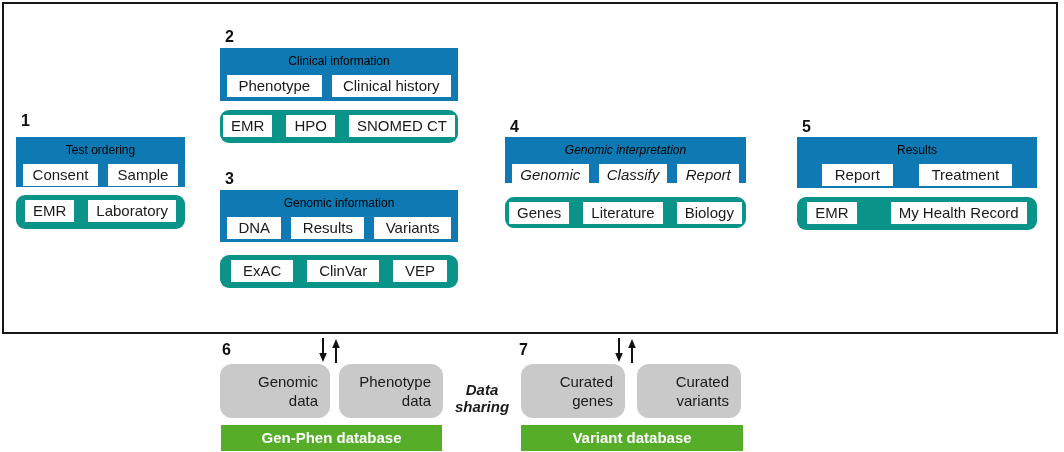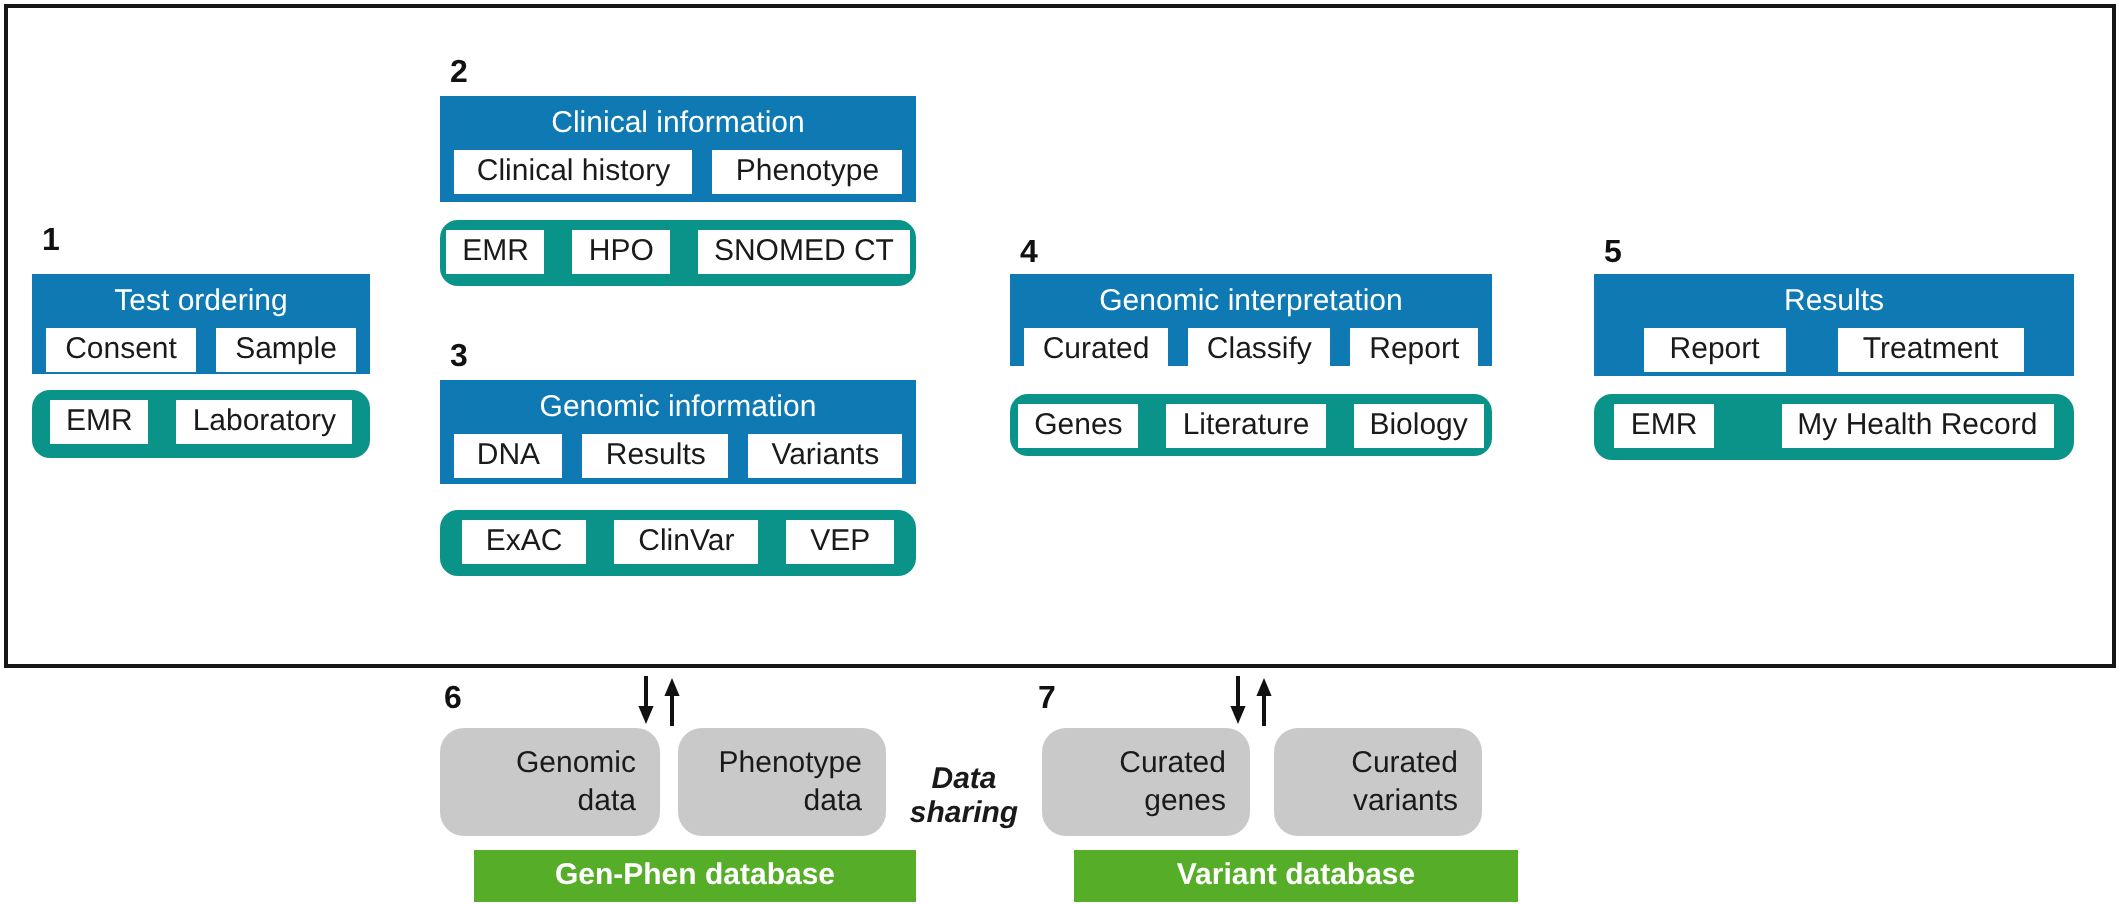--- a/index.html
+++ b/index.html
@@ -15,41 +15,41 @@
   .stage{position:absolute;}
   .stage-num{
     font-size:16px;font-weight:700;color:#111;
     height:18px;line-height:18px;margin-left:5px;
   }
   .blue-box{
     position:absolute;left:0;width:100%;box-sizing:border-box;
     background:var(--blue,#0e79b2);padding:3px 7px 0 7px;
   }
   .blue-title{
-    color:#ffffff;font-size:15px;text-align:center;line-height:21px;margin-bottom:3px;
+    color:#000000;font-size:12px;text-align:center;line-height:21px;margin-bottom:3px;
   }
   .chip-row{display:flex;gap:10px;}
   .chip{
     background:#fff;color:#1a1a1a;font-size:15px;line-height:22px;height:22px;
     text-align:center;padding:0 8px;white-space:nowrap;flex:1 1 auto;
   }
   .teal-box{
     position:absolute;left:0;width:100%;box-sizing:border-box;
     background:var(--teal,#00938a);border-radius:9px;
     display:flex;gap:14px;justify-content:center;padding:5px 11px;
   }
   .gray-box{
     position:absolute;background:var(--gray,#c9c9c9);border-radius:12px;
     display:flex;align-items:center;justify-content:center;text-align:right;
     box-sizing:border-box;
   }
   .gray-box span{display:block;padding:0 12px;font-size:15px;line-height:19px;}
   .green-bar{
     position:absolute;background:var(--green,#56ad27);height:26px;
-    color:#fff;font-weight:700;font-size:15px;text-align:center;line-height:26px;margin-left:16px;
+    color:#fff;font-weight:700;font-size:15px;text-align:center;line-height:26px;
   }
   .bottom-num{
     position:absolute;font-size:16px;font-weight:700;color:#111;
     height:18px;line-height:18px;
   }
   #data-sharing{
     position:absolute;left:444px;top:381px;width:76px;
     font-size:15px;font-weight:700;font-style:italic;text-align:center;line-height:17px;
   }
   .arrows{position:absolute;width:30px;height:27px;}
@@ -72,22 +72,22 @@
     <span class="chip">EMR</span>
     <span class="chip">Laboratory</span>
   </div>
 </div>
 
 <div class="stage" style="left:220px;top:28px;width:238px;height:118px;">
   <div class="stage-num">2</div>
   <div class="blue-box" style="top:20px;height:53px;">
     <div class="blue-title">Clinical information</div>
     <div class="chip-row">
+      <span class="chip">Phenotype</span>
       <span class="chip">Clinical history</span>
-      <span class="chip">Phenotype</span>
     </div>
   </div>
   <div class="teal-box" style="top:82px;height:33px;">
     <span class="chip">EMR</span>
     <span class="chip">HPO</span>
     <span class="chip">SNOMED CT</span>
   </div>
 </div>
 
 <div class="stage" style="left:220px;top:170px;width:238px;height:120px;">
@@ -102,24 +102,24 @@
   </div>
   <div class="teal-box" style="top:85px;height:33px;">
     <span class="chip">ExAC</span>
     <span class="chip">ClinVar</span>
     <span class="chip">VEP</span>
   </div>
 </div>
 
 <div class="stage" style="left:505px;top:118px;width:241px;height:114px;">
   <div class="stage-num">4</div>
-  <div class="blue-box" style="top:19px;height:46px;">
+  <div class="blue-box" style="top:19px;height:46px;font-style:italic;">
     <div class="blue-title">Genomic interpretation</div>
     <div class="chip-row">
-      <span class="chip">Curated</span>
+      <span class="chip">Genomic</span>
       <span class="chip">Classify</span>
       <span class="chip">Report</span>
     </div>
   </div>
   <div class="teal-box" style="top:79px;height:31px;">
     <span class="chip">Genes</span>
     <span class="chip">Literature</span>
     <span class="chip">Biology</span>
   </div>
 </div>

